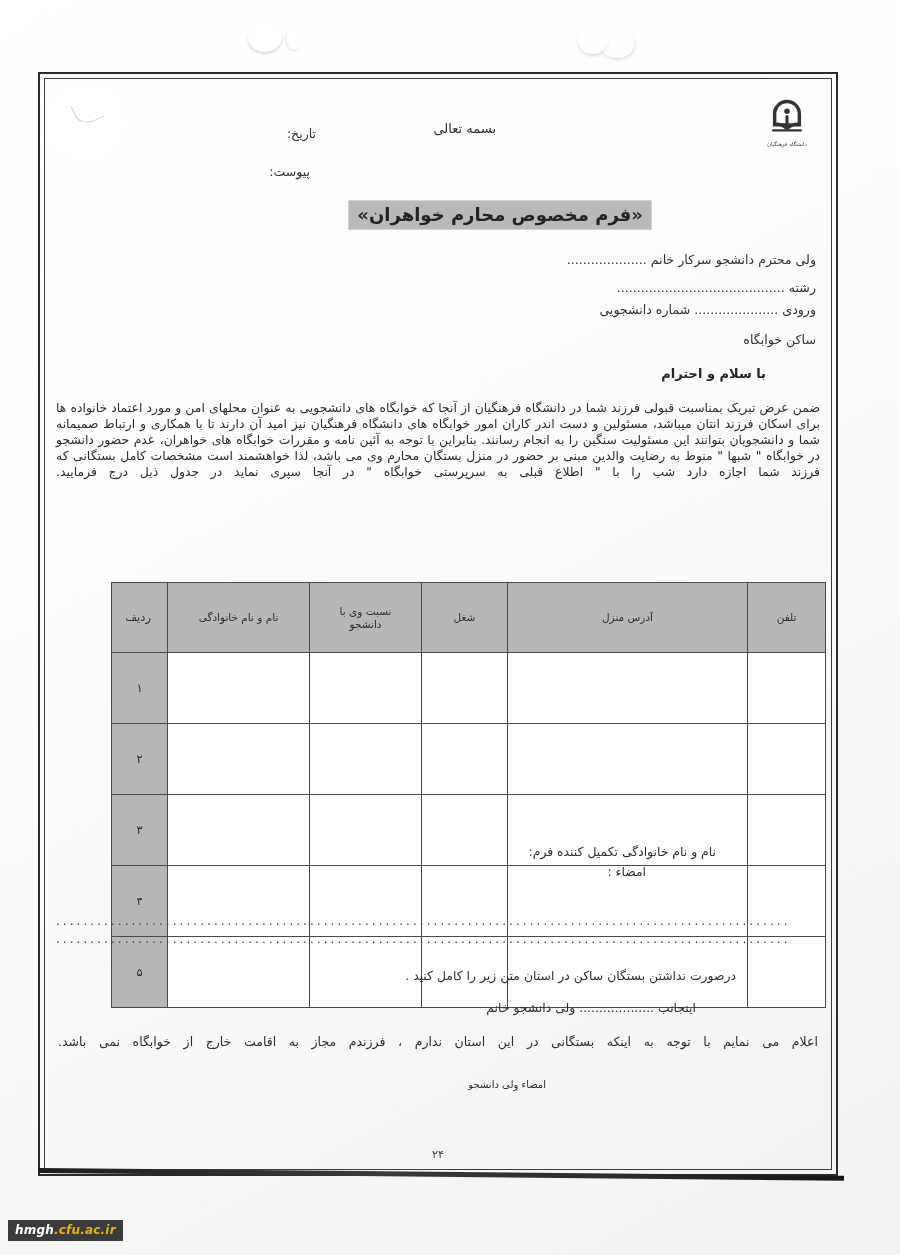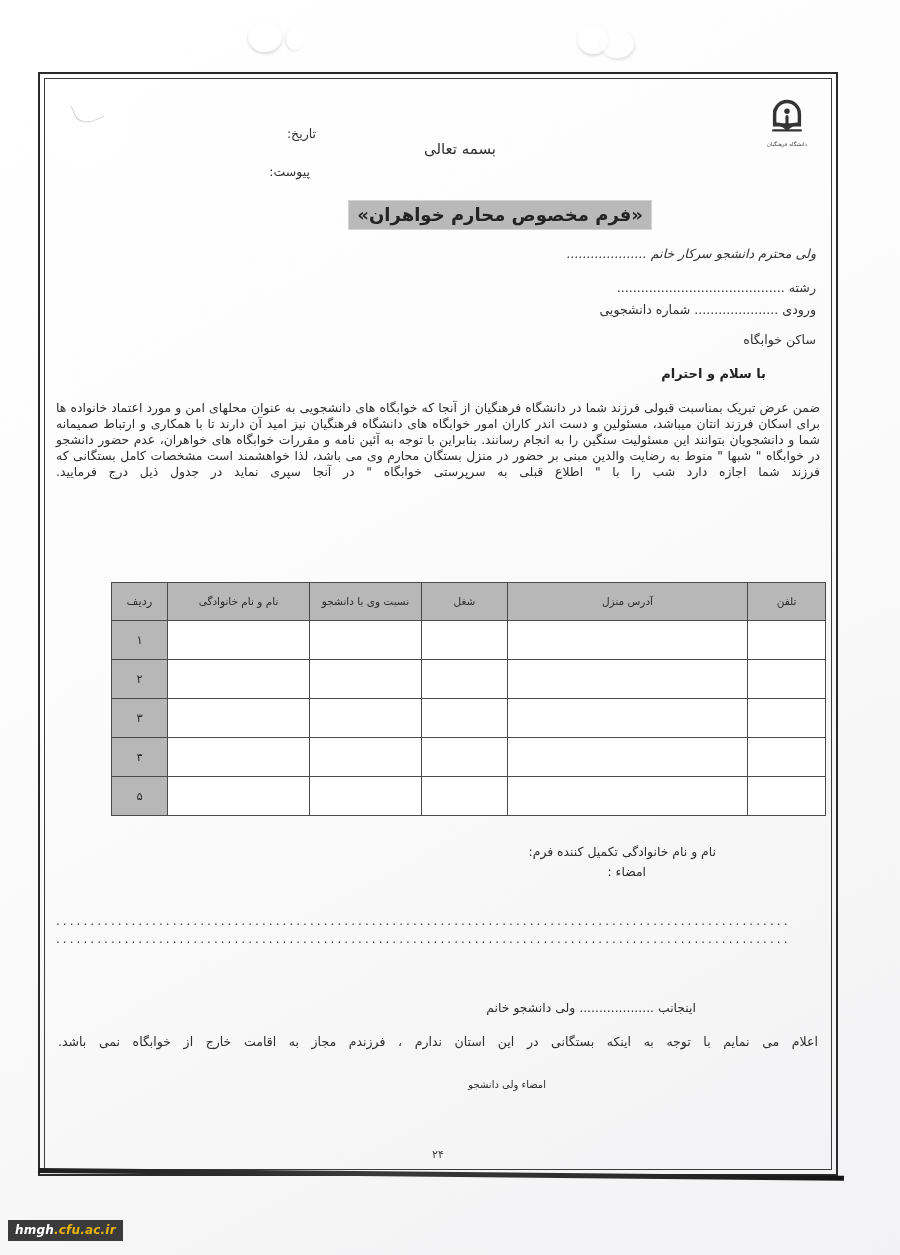--- a/index.html
+++ b/index.html
@@ -129,22 +129,22 @@
     font-size: 5.2px;
     letter-spacing: .2px;
     color: #3c3c3c;
     margin-top: 1px;
     white-space: nowrap;
     transform: scaleX(1.05);
   }
   .basmala {
     position: absolute;
     right: 330px;
-    top: 56px;
-    font-size: 15px;
+    top: 37px;
+    font-size: 13px;
     letter-spacing: 2.3px;
     color: #2e2e2e;
   }
   .date-label {
     position: absolute;
     right: 510px;
     top: 42px;
     font-size: 12.5px;
     letter-spacing: 2.1px;
     color: #303030;
@@ -173,21 +173,21 @@
   }
 
   
   .addr {
     position: absolute;
     font-size: 12.6px;
     letter-spacing: 1.5px;
     color: #2f2f2f;
     white-space: nowrap;
   }
-  #addr-1 { right: 10px; top: 162px; font-style: italic; }
+  #addr-1 { right: 10px; top: 168px; }
   #addr-2 { right: 10px; top: 196px; }
   #addr-3 { right: 10px; top: 218px; }
   #addr-4 { right: 10px; top: 248px; letter-spacing: 1.9px; }
   #greeting {
     position: absolute;
     right: 60px;
     top: 282px;
     font-size: 13px;
     font-weight: bold;
     letter-spacing: 2.2px;
@@ -216,21 +216,21 @@
     top: 498px;
     width: 714px;
     border-collapse: collapse;
     table-layout: fixed;
     font-size: 10.5px;
     color: #2b2b2b;
   }
   #relatives-table th,
   #relatives-table td {
     border: 1px solid #4a4a4a;
-    padding: 0;
+    padding: 16px;
   }
   #relatives-table thead th {
     background: #b7b7b7;
     height: 37px;
     font-weight: normal;
     letter-spacing: .9px;
     line-height: 12.5px;
     vertical-align: middle;
     text-align: center;
   }
@@ -438,20 +438,21 @@
         </tr>
       </tbody>
     </table>
 
     <div class="ftr" id="filler-name">نام و نام خانوادگی تکمیل کننده فرم:</div>
     <div class="ftr" id="filler-sign">امضاء :</div>
 
     <div class="dotline" id="dotline-1">...........................................................................................................</div>
     <div class="dotline" id="dotline-2">...........................................................................................................</div>
 
+    <div class="ftr" id="note-intro">درصورت نداشتن بستگان ساکن در استان متن زیر را کامل کنید .</div>
     <div class="ftr" id="undersigned">اینجانب ................... ولی دانشجو خانم</div>
 
     <div id="declaration">
       <p>اعلام می نمایم با توجه به اینکه بستگانی در این استان ندارم ، فرزندم مجاز به اقامت خارج از خوابگاه نمی باشد.</p>
     </div>
 
     <div id="guardian-signature">امضاء ولی دانشجو</div>
 
     <div id="page-number">۲۴</div>
   </div>

